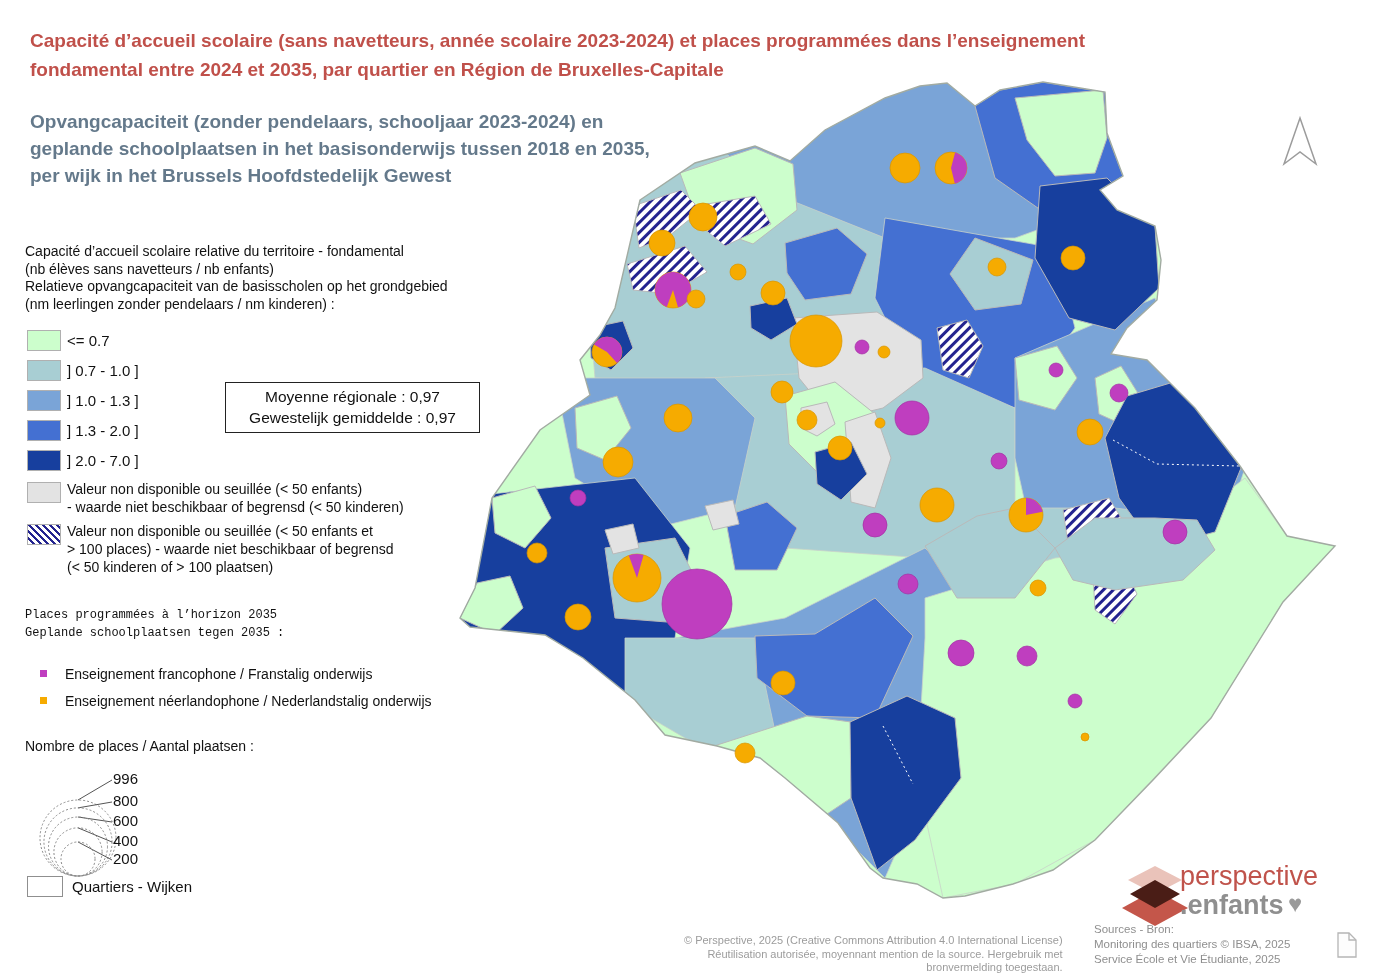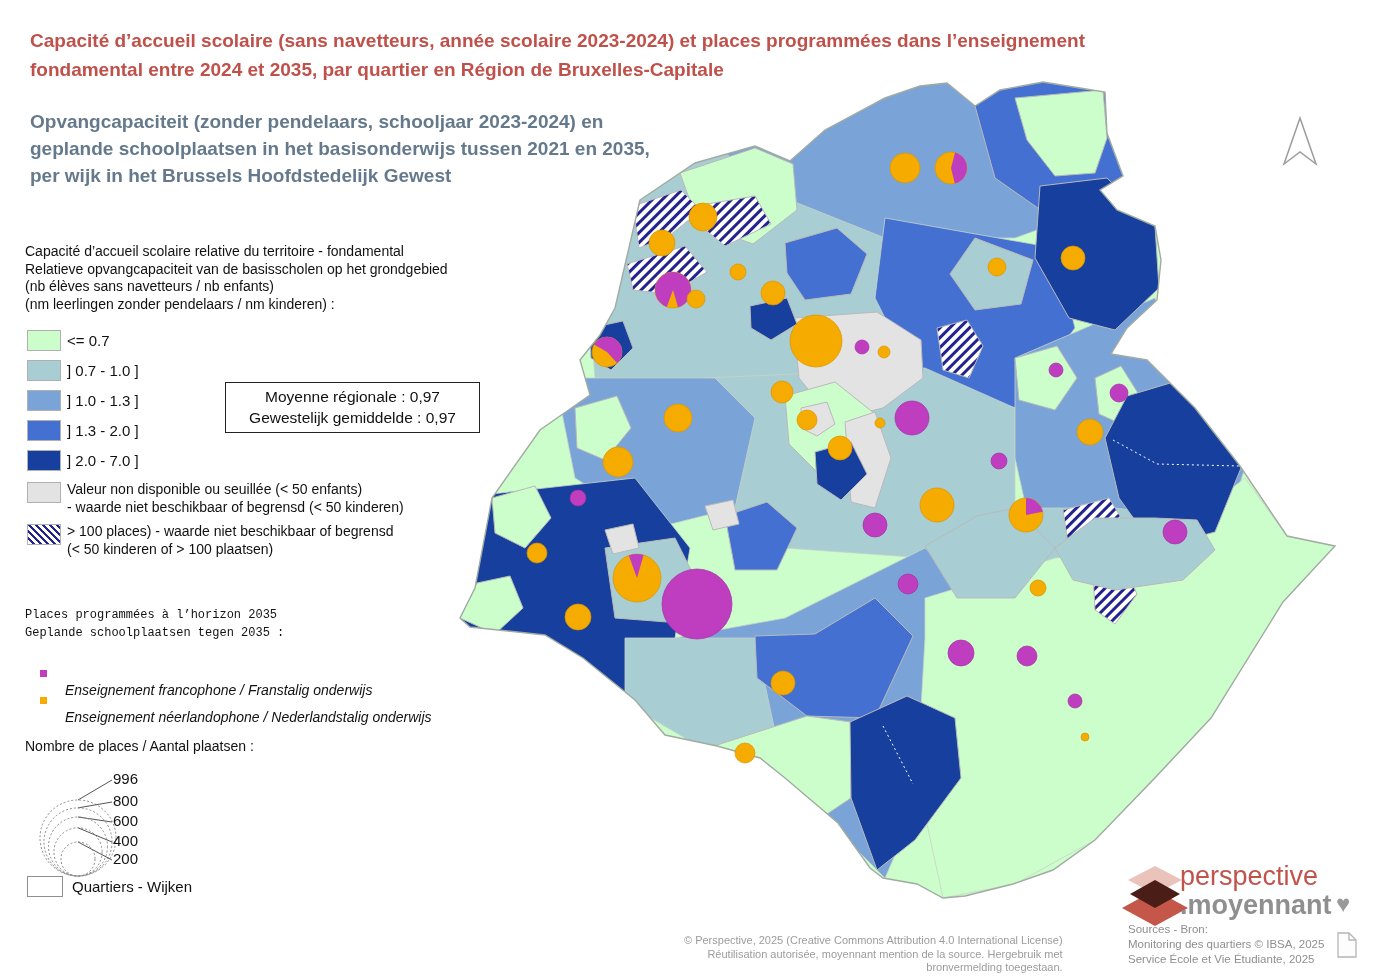--- a/index.html
+++ b/index.html
@@ -15,27 +15,27 @@
   .swatch{position:absolute;left:0;top:0;width:34px;height:21px;border:1px solid #b0b0b0;box-sizing:border-box;}
   .class-label{position:absolute;left:40px;top:2px;font-size:15px;white-space:nowrap;}
   .na-row{left:27px;}
   .na-text{position:absolute;left:40px;top:-2px;font-size:14px;line-height:18px;white-space:nowrap;}
   .hatch-bg{background:repeating-linear-gradient(45deg,#ffffff 0 3px,#23238f 3px 5px);}
   .avg-box{left:225px;top:382px;width:253px;border:1.6px solid #222;background:#fff;
            text-align:center;font-size:15.5px;line-height:21px;padding:3px 0 4px 0;}
   .places-header{left:25px;top:606px;font-size:12px;line-height:18px;font-family:Liberation Mono, monospace;}
   .place-item{left:25px;height:16px;}
   .sq{position:absolute;left:15px;top:4px;width:7px;height:7px;}
-  .place-label{position:absolute;left:40px;top:16px;font-size:14px;white-space:nowrap;font-style:italic;}
+  .place-label{position:absolute;left:40px;top:0;font-size:14px;white-space:nowrap;}
   .size-title{left:25px;top:738px;font-size:14px;}
   .quartier-rect{left:27px;top:876px;width:36px;height:21px;border:1.5px solid #8f8f8f;background:#fff;box-sizing:border-box;}
   .quartier-label{left:72px;top:878px;font-size:15px;}
   
   .copyright{left:684px;top:934px;font-size:11px;line-height:13.5px;color:#9c9c9c;text-align:right;}
-  .sources{left:1128px;top:922px;font-size:11.5px;line-height:15px;color:#8f8f8f;}
+  .sources{left:1094px;top:922px;font-size:11.5px;line-height:15px;color:#8f8f8f;}
   .logo-text{left:1180px;top:862px;line-height:28px;}
   .logo-brand{font-size:27px;font-weight:normal;color:#c0534b;display:block;}
   .logo-suffix{font-size:27px;font-weight:bold;color:#8f8f8f;}
   .logo-heart{font-size:24px;color:#9a9a9a;vertical-align:2px;}
   
   .c-g{fill:#ccfecc;} .c-t{fill:#a8ced3;} .c-m{fill:#7aa4d7;} .c-b{fill:#4470d2;}
   .c-d{fill:#173f9e;} .c-gr{fill:#e3e3e3;} .c-h{fill:url(#hat);}
   .ovl{stroke:#b9b9b9;stroke-width:1;}
   .base{stroke:#c9d2c9;stroke-width:0.8;}
   .wdash{fill:none;stroke:#ffffff;stroke-width:1;stroke-dasharray:2,3;}
@@ -173,28 +173,28 @@
         <circle cx="290" cy="675" r="10" fill="#f6ab00" stroke="#d99500" stroke-width="0.7"></circle>
       </g>
   </svg>
 
   <div class="abs title-fr">
     <div>Capacité d’accueil scolaire (sans navetteurs, année scolaire 2023-2024) et places programmées dans l’enseignement</div>
     <div>fondamental entre 2024 et 2035, par quartier en Région de Bruxelles-Capitale</div>
   </div>
   <div class="abs title-nl">
     <div>Opvangcapaciteit (zonder pendelaars, schooljaar 2023-2024) en</div>
-    <div>geplande schoolplaatsen in het basisonderwijs tussen 2021 en 2035,</div>
+    <div>geplande schoolplaatsen in het basisonderwijs tussen 2018 en 2035,</div>
     <div>per wijk in het Brussels Hoofdstedelijk Gewest</div>
   </div>
 
   <div class="abs cap-intro">
     <div>Capacité d’accueil scolaire relative du territoire - fondamental</div>
+    <div>(nb élèves sans navetteurs / nb enfants)</div>
     <div>Relatieve opvangcapaciteit van de basisscholen op het grondgebied</div>
-    <div>(nb élèves sans navetteurs / nb enfants)</div>
     <div>(nm leerlingen zonder pendelaars / nm kinderen) :</div>
   </div>
 
   <div class="abs class-row" style="top:330px;">
     <span class="swatch" style="background: rgb(204, 254, 204);"></span>
     <span class="class-label">&lt;= 0.7</span>
   </div>
   <div class="abs class-row" style="top:360px;">
     <span class="swatch" style="background: rgb(168, 206, 211);"></span>
     <span class="class-label">] 0.7 - 1.0 ]</span>
@@ -215,20 +215,21 @@
   <div class="abs na-row" style="top:482px;">
     <span class="swatch" style="background: rgb(227, 227, 227);"></span>
     <div class="na-text">
       <div>Valeur non disponible ou seuillée (&lt; 50 enfants)</div>
       <div>- waarde niet beschikbaar of begrensd (&lt; 50 kinderen)</div>
     </div>
   </div>
   <div class="abs na-row" style="top:524px;">
     <span class="swatch hatch-bg"></span>
     <div class="na-text">
+      <div>Valeur non disponible ou seuillée (&lt; 50 enfants et</div>
       <div>&gt; 100 places) - waarde niet beschikbaar of begrensd</div>
       <div>(&lt; 50 kinderen of &gt; 100 plaatsen)</div>
     </div>
   </div>
 
   <div class="abs avg-box">
     <div>Moyenne régionale : 0,97</div>
     <div>Gewestelijk gemiddelde : 0,97</div>
   </div>
 
@@ -277,21 +278,21 @@
     <div>bronvermelding toegestaan.</div>
   </div>
 
   <svg class="abs" style="left:1118px;top:864px;" width="74" height="64" viewBox="0 0 74 64">
     <polygon points="37,2 64,16 37,30 10,16" fill="#eac3ba"></polygon>
     <polygon points="37,26 70,44 37,62 4,44" fill="#c4564a"></polygon>
     <polygon points="37,16 62,30 37,44 12,30" fill="#4a1d16"></polygon>
   </svg>
   <div class="abs logo-text">
     <span class="logo-brand">perspective</span>
-    <span class="logo-suffix">.moyennant</span>
+    <span class="logo-suffix">.enfants</span>
     <span class="logo-heart">♥</span>
   </div>
 
   <div class="abs sources">
     <div>Sources - Bron:</div>
     <div>Monitoring des quartiers © IBSA, 2025</div>
     <div>Service École et Vie Étudiante, 2025</div>
   </div>
 
   <svg class="abs" style="left:1336px;top:931px;" width="22" height="28" viewBox="0 0 22 28">

